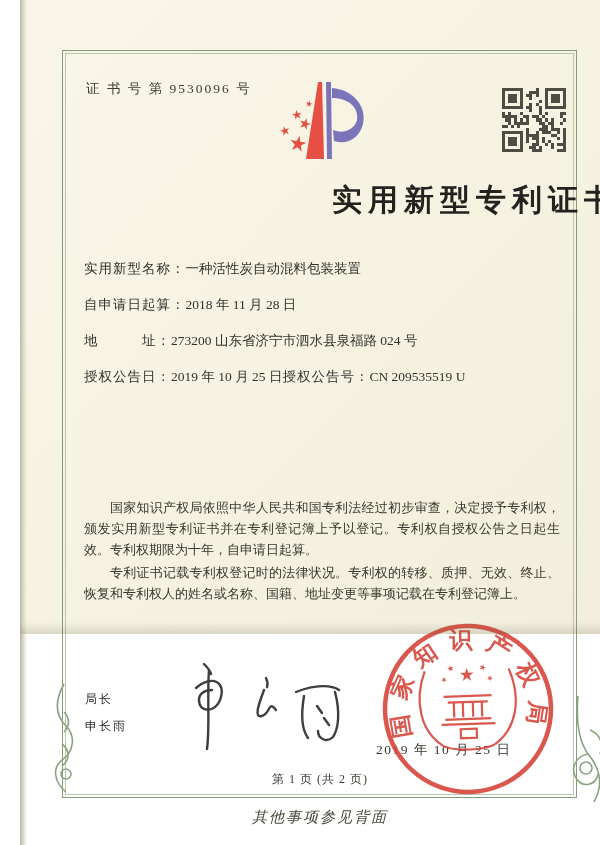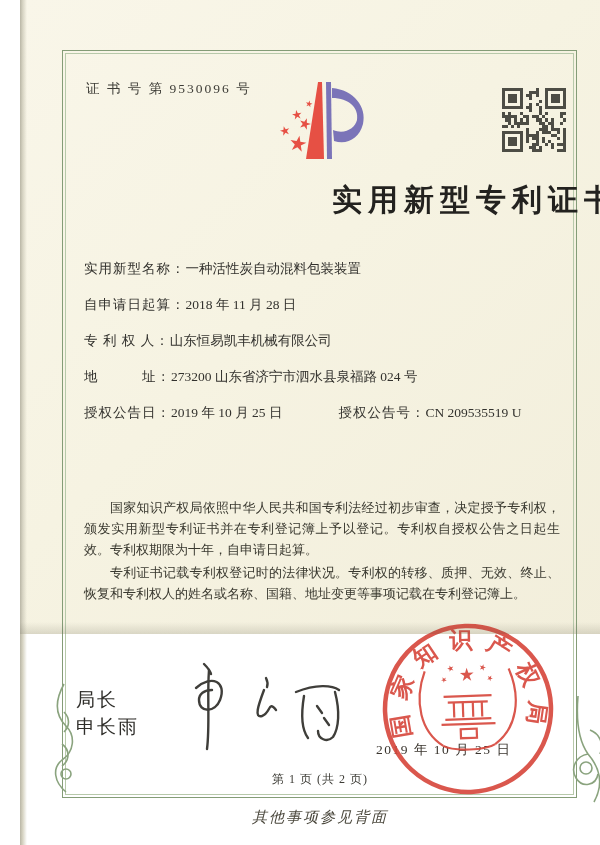--- a/index.html
+++ b/index.html
@@ -18,25 +18,25 @@
   .frame::after{content:"";position:absolute;left:2px;top:2px;right:2px;bottom:2px;
         border:1px solid #b7c9aa;}
   .cert-no{position:absolute;left:66px;top:80px;font-size:13.5px;letter-spacing:2px;color:#3d3c36;}
   .logo{position:absolute;left:238px;top:78px;}
   .qr{position:absolute;left:482px;top:88px;}
   .title{position:absolute;left:0;top:180px;width:100%;text-align:right;
         font-size:30px;font-weight:700;letter-spacing:6px;color:#23221f;}
   .fields{position:absolute;left:64px;top:258px;width:480px;font-size:13.5px;color:#33322e;}
   .field-row{line-height:21px;margin-bottom:15px;white-space:nowrap;}
   .field-label{letter-spacing:1px;}
-  .grant-row{display:flex;gap:56px;}
+  .grant-row{display:flex;}
   .paras{position:absolute;left:64px;top:497px;width:476px;font-size:13px;line-height:21px;
         text-align:justify;color:#39382f;}
   .paras p{margin:0 0 2px 0;text-indent:2em;}
-  .signer{position:absolute;left:56px;top:686px;font-size:19px;line-height:27px;color:#2e2d29;letter-spacing:2px;}
+  .signer{position:absolute;left:65px;top:686px;font-size:12px;line-height:27px;color:#2e2d29;letter-spacing:2px;}
   .signature{position:absolute;left:148px;top:656px;}
   .seal-date{position:absolute;left:356px;top:741px;font-size:13.5px;letter-spacing:1.5px;color:#3a352e;}
   .seal{position:absolute;left:354px;top:616px;opacity:.9;transform:rotate(-2deg);}
   .page-no{position:absolute;left:0;top:771px;width:100%;text-align:center;font-size:12px;
         letter-spacing:1px;color:#3d3c36;}
   .back-note{position:absolute;left:0;top:808px;width:100%;text-align:center;font-size:15px;
         letter-spacing:2px;color:#4a473c;font-style:italic;}
   .corner-orn{position:absolute;}
 </style>
 </head>
@@ -197,23 +197,20 @@
   <div class="title">实用新型专利证书</div>
 
   <div class="fields">
     <div class="field-row">
       <span class="field-label">实用新型名称：</span><span>一种活性炭自动混料包装装置</span>
     </div>
     <div class="field-row">
       <span class="field-label">自申请日起算：</span><span>2018 年 11 月 28 日</span>
     </div>
     <div class="field-row">
-      <span class="field-label">专 利 权 人：</span><span>山东恒易凯丰机械有限公司</span>
-    </div>
-    <div class="field-row">
       <span class="field-label">地　　　址：</span><span>273200 山东省济宁市泗水县泉福路 024 号</span>
     </div>
     <div class="field-row grant-row">
       <span>
         <span class="field-label">授权公告日：</span><span>2019 年 10 月 25 日</span>
       </span>
       <span>
         <span class="field-label">授权公告号：</span><span>CN 209535519 U</span>
       </span>
     </div>

